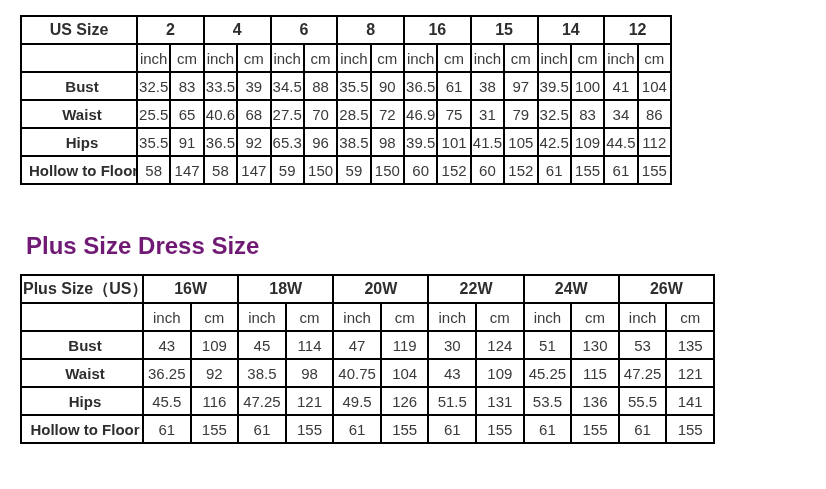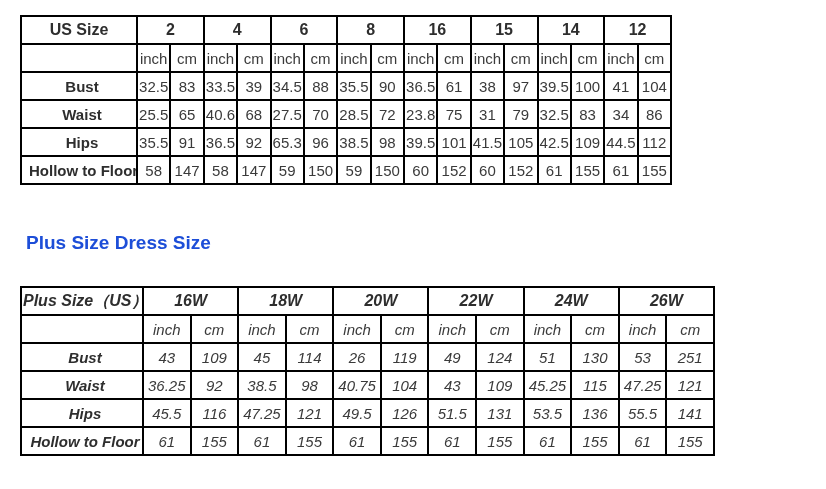--- a/index.html
+++ b/index.html
@@ -18,21 +18,21 @@
   }
   .content {
     padding: 15px 0 0 20px;
   }
   table.size-table {
     border-collapse: collapse;
     table-layout: fixed;
     background: #ffffff;
   }
   #us-size-table { width: 652px; }
-  #plus-size-table { width: 695px; font-style: italic; }
+  #plus-size-table { width: 695px; }
   table.size-table th,
   table.size-table td {
     border: 2px solid #000000;
     text-align: center;
     vertical-align: middle;
     height: 28px;
     padding: 0 1px;
     font-size: 15px;
     font-weight: normal;
     color: #3a3a3a;
@@ -46,24 +46,24 @@
   }
   table.size-table td.row-label {
     font-weight: bold;
     font-size: 15px;
     color: #2e2e2e;
     padding-left: 7px;
   }
   table.size-table col.label-col-1 { width: 116px; }
   table.size-table col.label-col-2 { width: 122px; }
   .section-heading {
-    font-size: 19px;
+    font-size: 24px;
     font-weight: bold;
-    color: #1d4ed8;
-    margin: 47px 0 32px 6px;
+    color: #701a75;
+    margin: 47px 0 14px 6px;
   }
 </style>
 </head>
 <body>
 
 <div class="page">
   <div class="content">
 
     <table id="us-size-table" class="size-table">
         <colgroup>
@@ -138,21 +138,21 @@
           <tr>
             <td class="row-label">Waist</td>
             <td>25.5</td>
             <td>65</td>
             <td>40.6</td>
             <td>68</td>
             <td>27.5</td>
             <td>70</td>
             <td>28.5</td>
             <td>72</td>
-            <td>23.8</td>
+            <td>46.9</td>
             <td>75</td>
             <td>31</td>
             <td>79</td>
             <td>32.5</td>
             <td>83</td>
             <td>34</td>
             <td>86</td>
           </tr>
           <tr>
             <td class="row-label">Hips</td>
@@ -237,28 +237,28 @@
             <td>cm</td>
             <td>inch</td>
             <td>cm</td>
           </tr>
           <tr>
             <td class="row-label">Bust</td>
             <td>43</td>
             <td>109</td>
             <td>45</td>
             <td>114</td>
-            <td>26</td>
+            <td>47</td>
             <td>119</td>
-            <td>49</td>
+            <td>30</td>
             <td>124</td>
             <td>51</td>
             <td>130</td>
             <td>53</td>
-            <td>251</td>
+            <td>135</td>
           </tr>
           <tr>
             <td class="row-label">Waist</td>
             <td>36.25</td>
             <td>92</td>
             <td>38.5</td>
             <td>98</td>
             <td>40.75</td>
             <td>104</td>
             <td>43</td>

